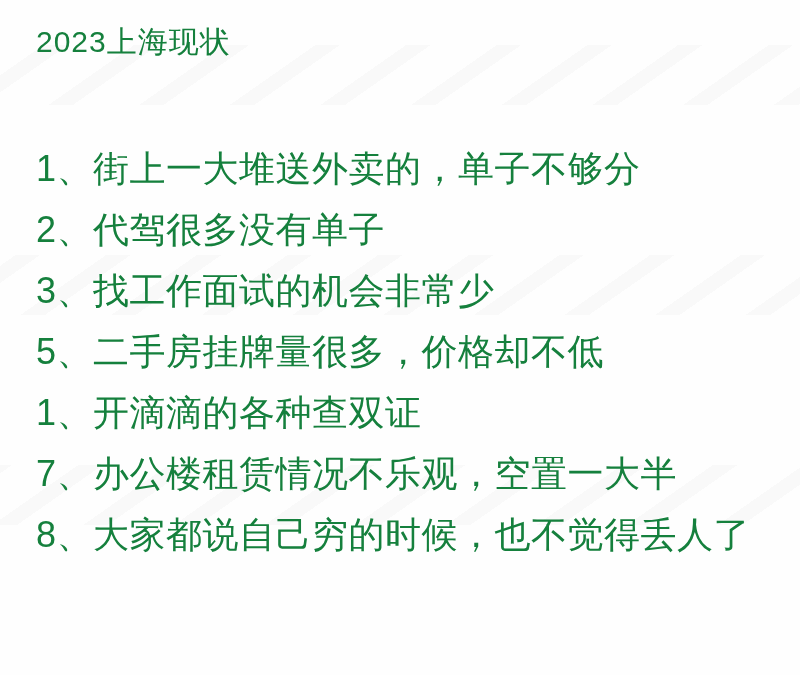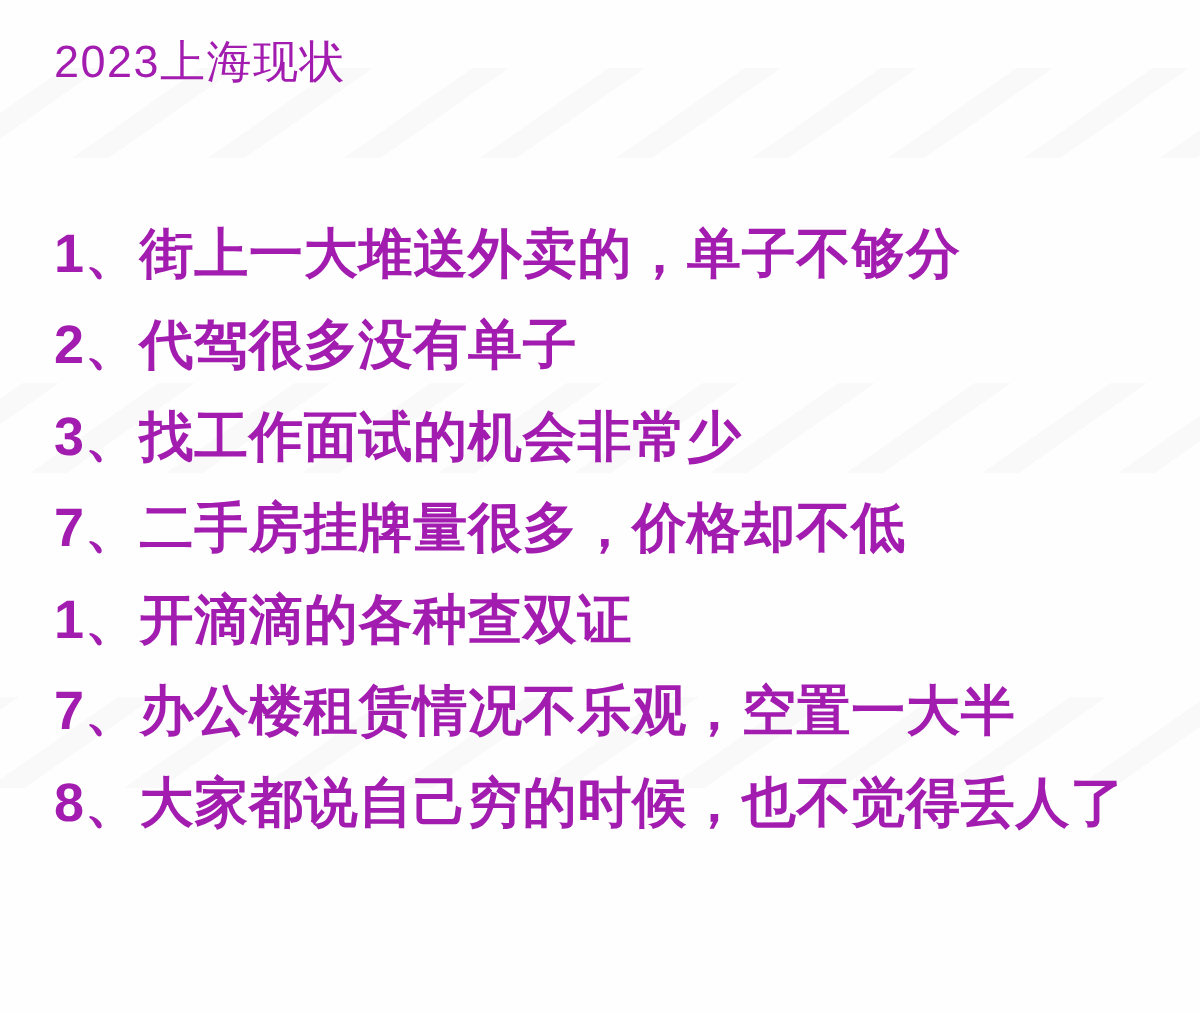--- a/index.html
+++ b/index.html
@@ -50,35 +50,35 @@
     font-weight: 400;
     letter-spacing: 1px;
   }
   .list {
     position: relative;
   }
   .item {
     margin: 0 0 4px 0;
     font-size: 36px;
     line-height: 57px;
-    font-weight: 700;
+    font-weight: 400;
     letter-spacing: 0.5px;
     word-break: break-all;
   }
 </style>
 </head>
 <body>
 
-<div class="page" style="background: rgb(254, 254, 254); color: #a21caf;">
+<div class="page" style="background: rgb(254, 254, 254); color: #15803d;">
   <div class="watermark"></div>
 
   <h1 class="title">2023上海现状</h1>
 
   <div class="list">
     <p class="item">1、街上一大堆送外卖的，单子不够分</p>
     <p class="item">2、代驾很多没有单子</p>
     <p class="item">3、找工作面试的机会非常少</p>
-    <p class="item">7、二手房挂牌量很多，价格却不低</p>
+    <p class="item">5、二手房挂牌量很多，价格却不低</p>
     <p class="item">1、开滴滴的各种查双证</p>
     <p class="item">7、办公楼租赁情况不乐观，空置一大半</p>
     <p class="item">8、大家都说自己穷的时候，也不觉得丢人了</p>
   </div>
 </div>
 
 </body></html>

